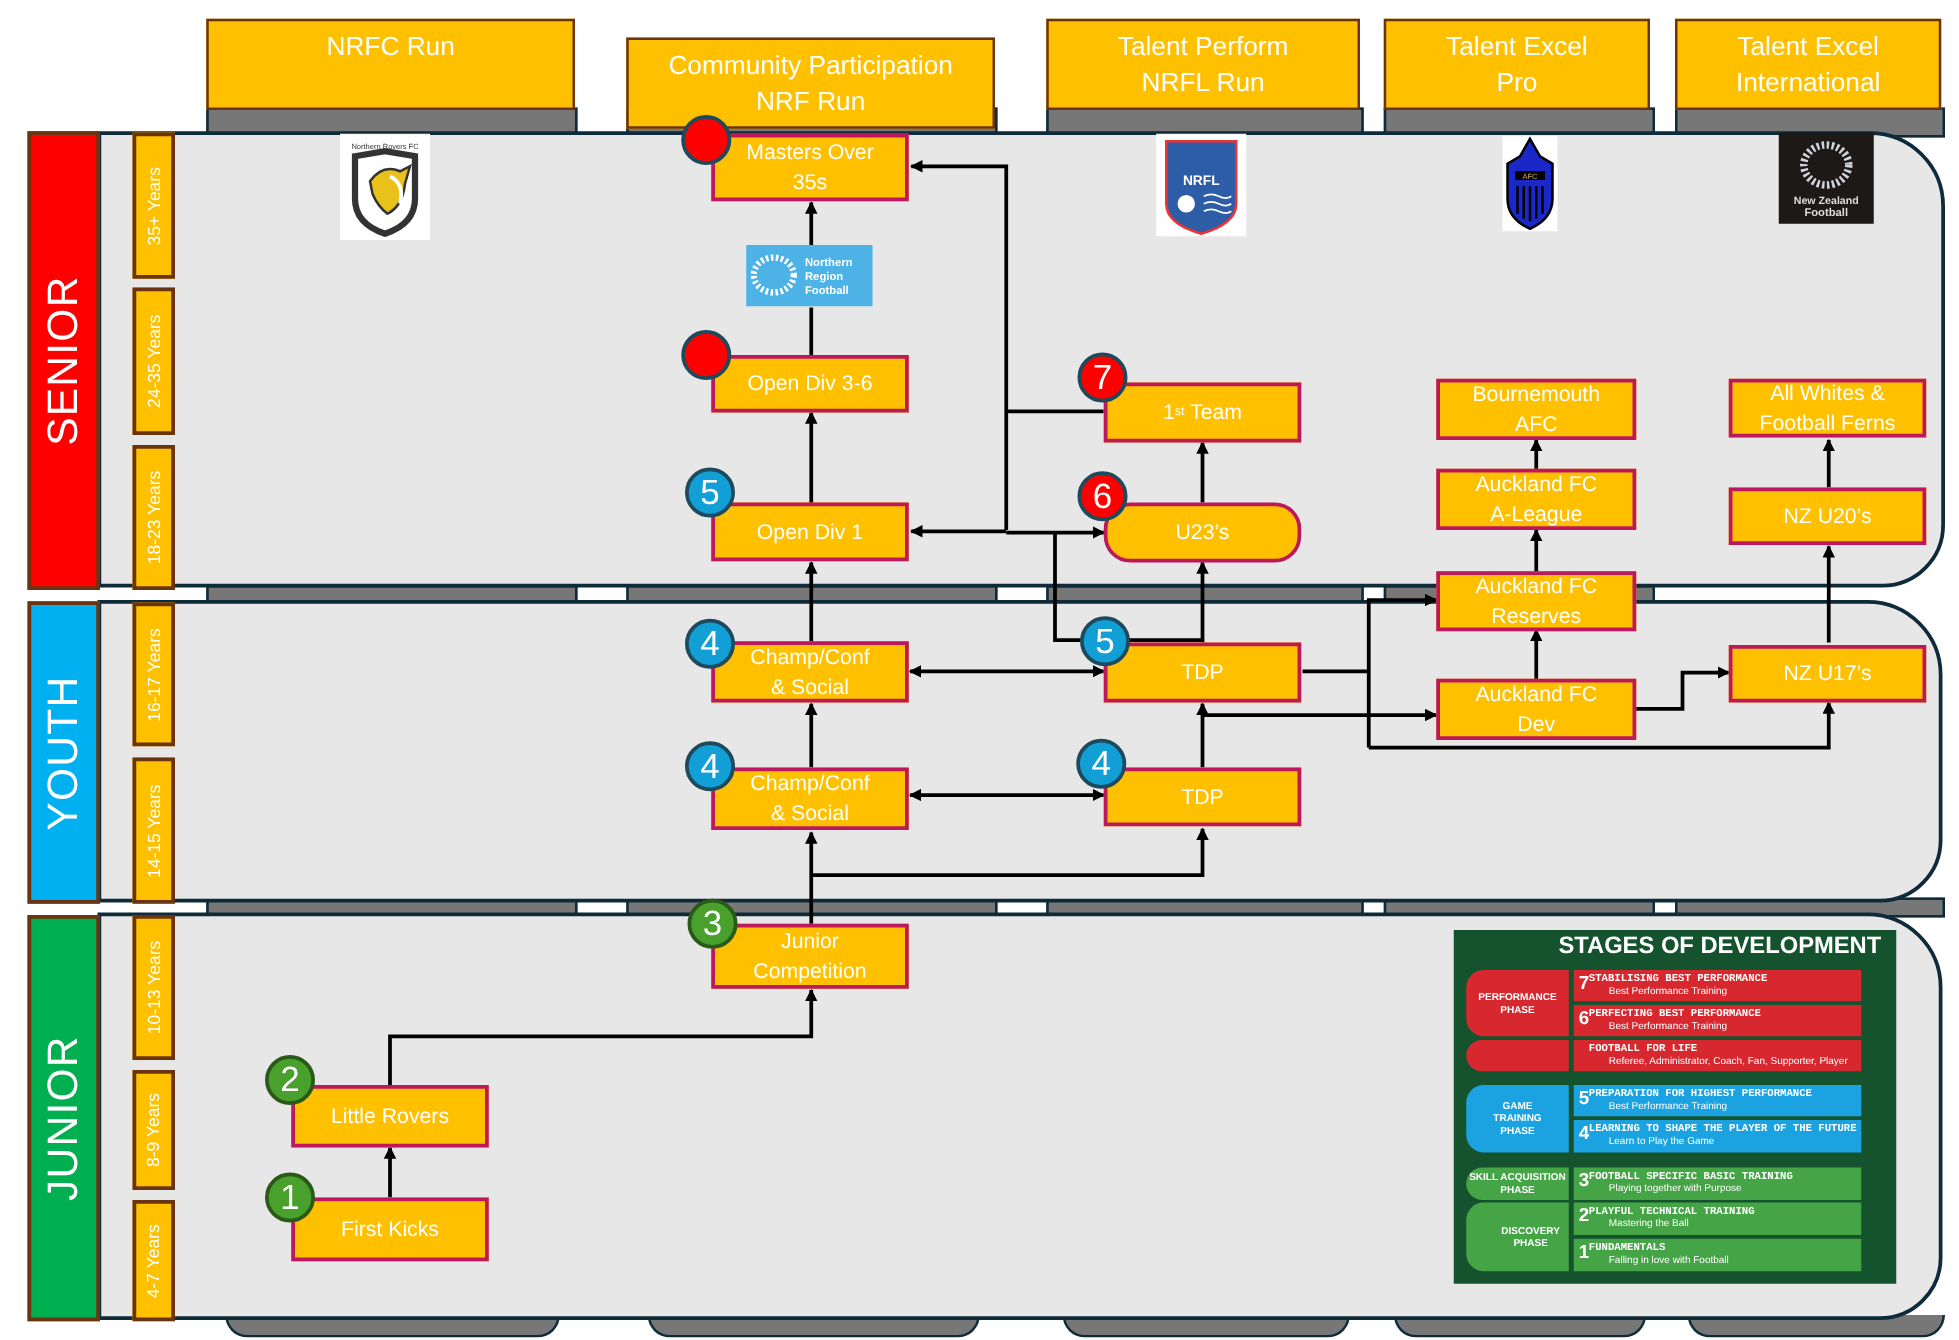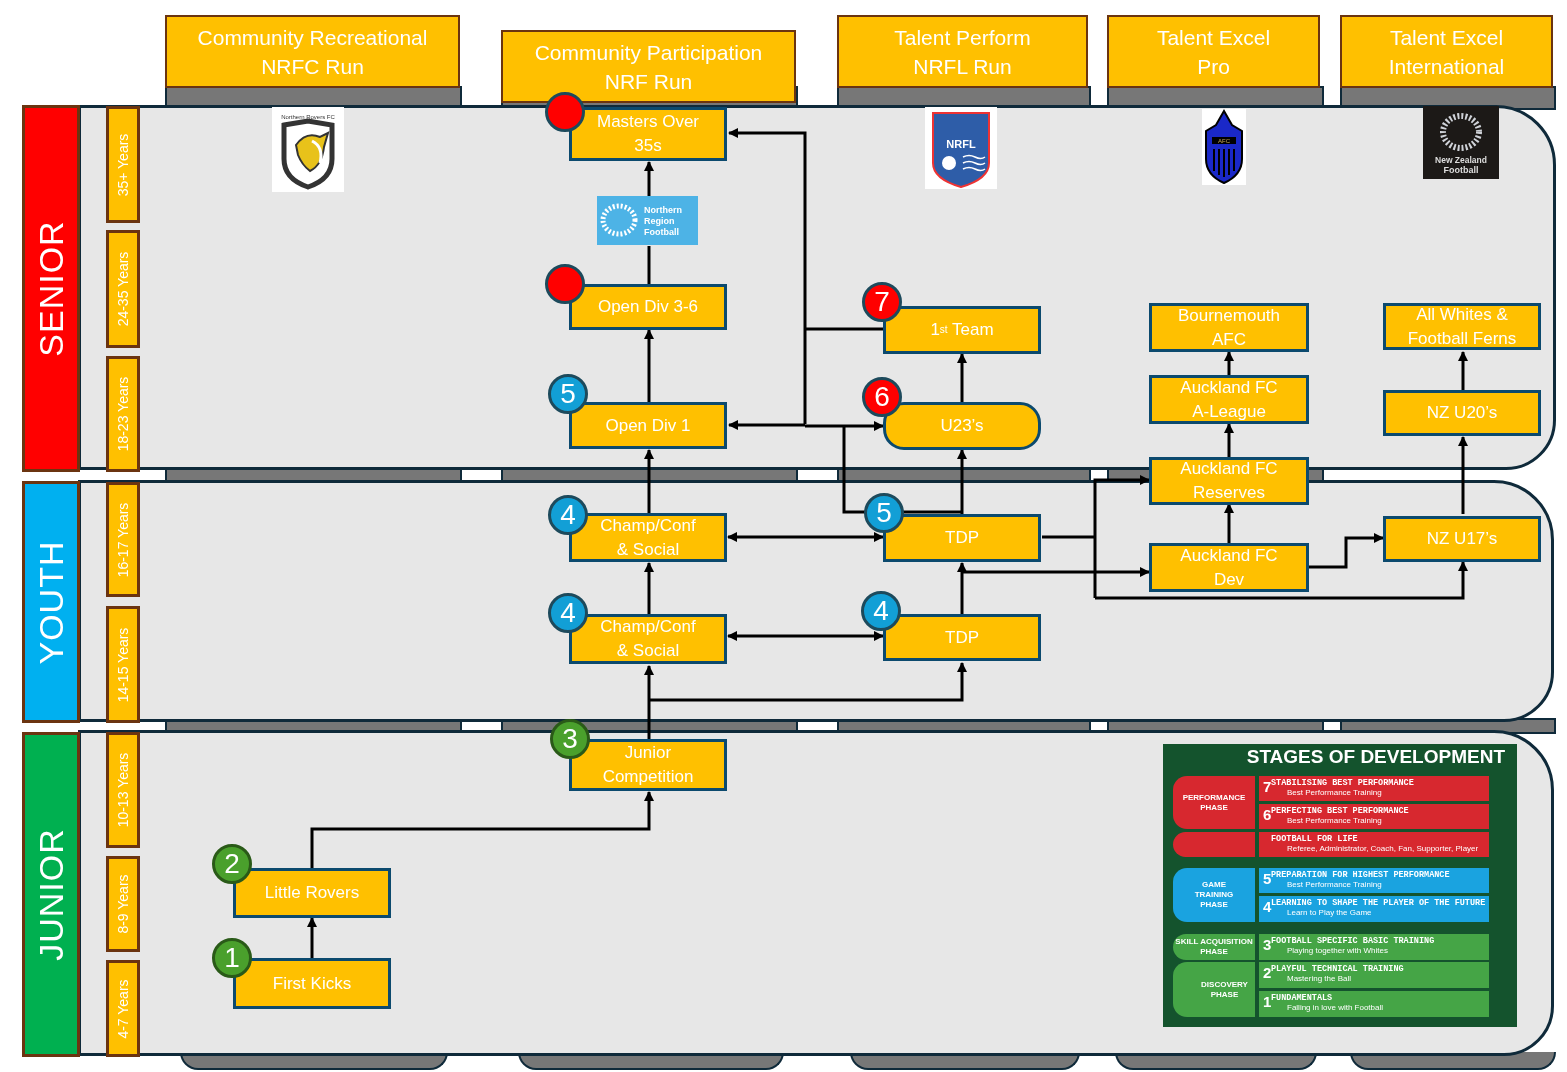--- a/index.html
+++ b/index.html
@@ -10,21 +10,21 @@
   .col-head { position: absolute; background: #ffc000; border: 2px solid #6b3410; color: #ffffff;
               font-size: 21px; text-align: center; line-height: 29px; box-sizing: border-box; padding-top: 6px; }
   .band { position: absolute; background: #e7e7e7; border: 3px solid #0f2a3a; box-sizing: border-box; }
   .band.r-tr { border-top-right-radius: 60px; border-bottom-right-radius: 50px; }
   .tier { position: absolute; border: 3px solid #6b3410; box-sizing: border-box; color: #fff;
           display: flex; align-items: center; justify-content: center; }
   .tier span { transform: rotate(-90deg); white-space: nowrap; font-size: 34px; letter-spacing: 1px; }
   .age { position: absolute; background: #ffc000; border: 3px solid #6b3410; box-sizing: border-box;
          display: flex; align-items: center; justify-content: center; color: #fff; }
   .age span { transform: rotate(-90deg); white-space: nowrap; font-size: 14px; }
-  .node { position: absolute; background: #ffc000; border: 3px solid #0c4a6e; box-sizing: border-box;
+  .node { position: absolute; background: #ffc000; border: 3px solid #be185d; box-sizing: border-box;
           color: #ffffff; font-size: 17px; line-height: 24px; text-align: center;
           display: flex; align-items: center; justify-content: center; white-space: pre-line; }
   .badge { position: absolute; width: 40px; height: 40px; border-radius: 50%; border: 3px solid #1d4a5c;
            box-sizing: border-box; color: #fff; font-size: 28px; line-height: 34px; text-align: center; }
   .badge.red { background: #ff0000; }
   .badge.blue { background: #129fd6; }
   .badge.green { background: #4aa02c; border-color: #2a5a18; }
   .logo { position: absolute; box-sizing: border-box; }
   svg.arrows { position: absolute; left: 0; top: 0; pointer-events: none; }
   .stages { position: absolute; left: 1163px; top: 744px; width: 354px; height: 283px; background: #14532d; }
@@ -56,21 +56,20 @@
 <div class="col-tab" style="left:1107px;top:718px;width:213px;height:12px;"></div>
 <div class="col-tab" style="left:1340px;top:718px;width:212px;height:12px;"></div>
 
 <div class="col-tab-bottom" style="left:180px;top:1052px;width:264px;height:16px;"></div>
 <div class="col-tab-bottom" style="left:518px;top:1052px;width:262px;height:16px;"></div>
 <div class="col-tab-bottom" style="left:850px;top:1052px;width:226px;height:16px;"></div>
 <div class="col-tab-bottom" style="left:1115px;top:1052px;width:198px;height:16px;"></div>
 <div class="col-tab-bottom" style="left:1350px;top:1052px;width:202px;height:16px;"></div>
 
 <div class="col-head" style="left:165px;top:15px;width:295px;height:73px;">
-  <div>Community Recreational</div>
   <div>NRFC Run</div>
 </div>
 <div class="col-head" style="left:501px;top:30px;width:295px;height:73px;">
   <div>Community Participation</div>
   <div>NRF Run</div>
 </div>
 <div class="col-head" style="left:837px;top:15px;width:251px;height:73px;">
   <div>Talent Perform</div>
   <div>NRFL Run</div>
 </div>
@@ -284,21 +283,21 @@
     <div class="st-sub">Best Performance Training</div>
   </div>
   <div class="st-row" style="top:152px;height:26px;background:#1aa3e0;">
     <div class="st-num">4</div>
     <div class="st-title">LEARNING TO SHAPE THE PLAYER OF THE FUTURE</div>
     <div class="st-sub">Learn to Play the Game</div>
   </div>
   <div class="st-row" style="top:190px;height:26px;background:#45a546;">
     <div class="st-num">3</div>
     <div class="st-title">FOOTBALL SPECIFIC BASIC TRAINING</div>
-    <div class="st-sub">Playing together with Whites</div>
+    <div class="st-sub">Playing together with Purpose</div>
   </div>
   <div class="st-row" style="top:218px;height:26px;background:#45a546;">
     <div class="st-num">2</div>
     <div class="st-title">PLAYFUL TECHNICAL TRAINING</div>
     <div class="st-sub">Mastering the Ball</div>
   </div>
   <div class="st-row" style="top:247px;height:26px;background:#45a546;">
     <div class="st-num">1</div>
     <div class="st-title">FUNDAMENTALS</div>
     <div class="st-sub">Falling in love with Football</div>

